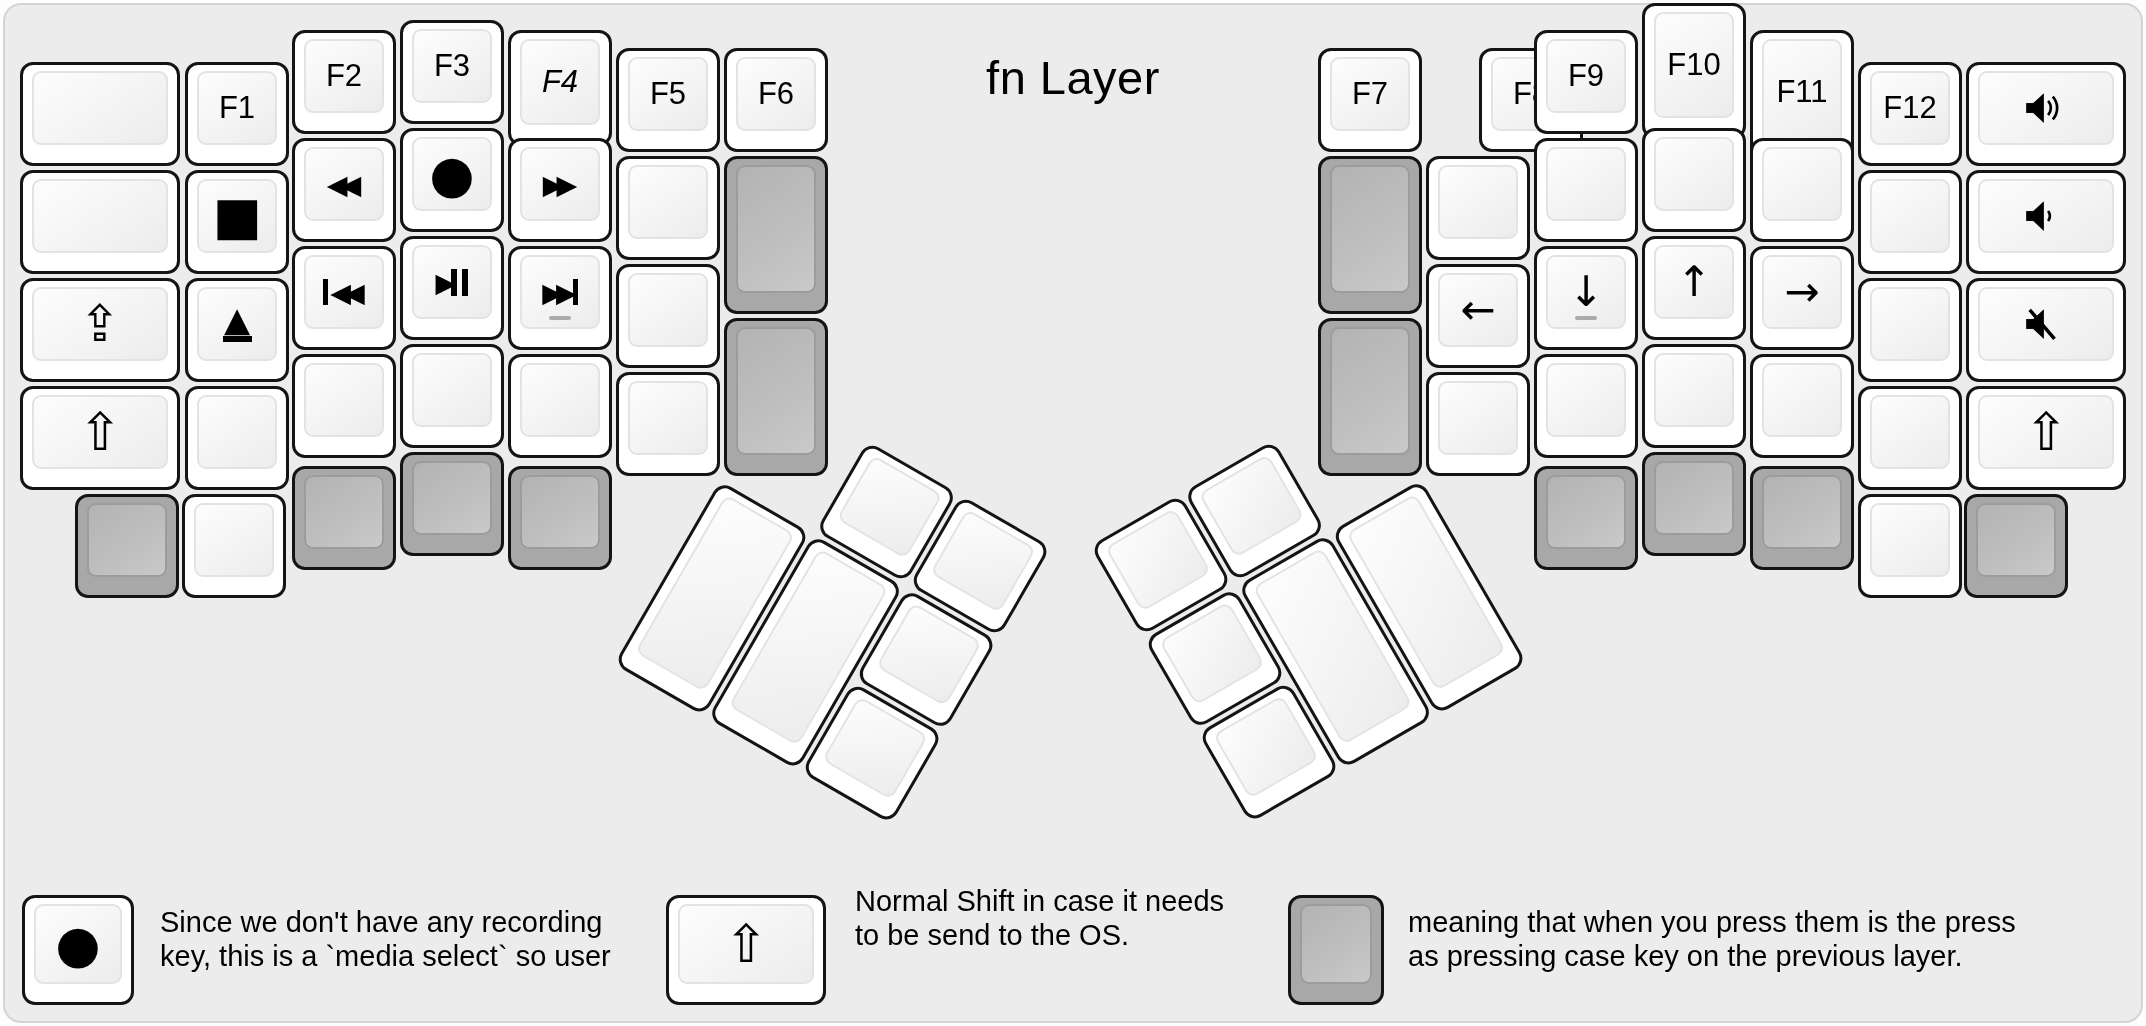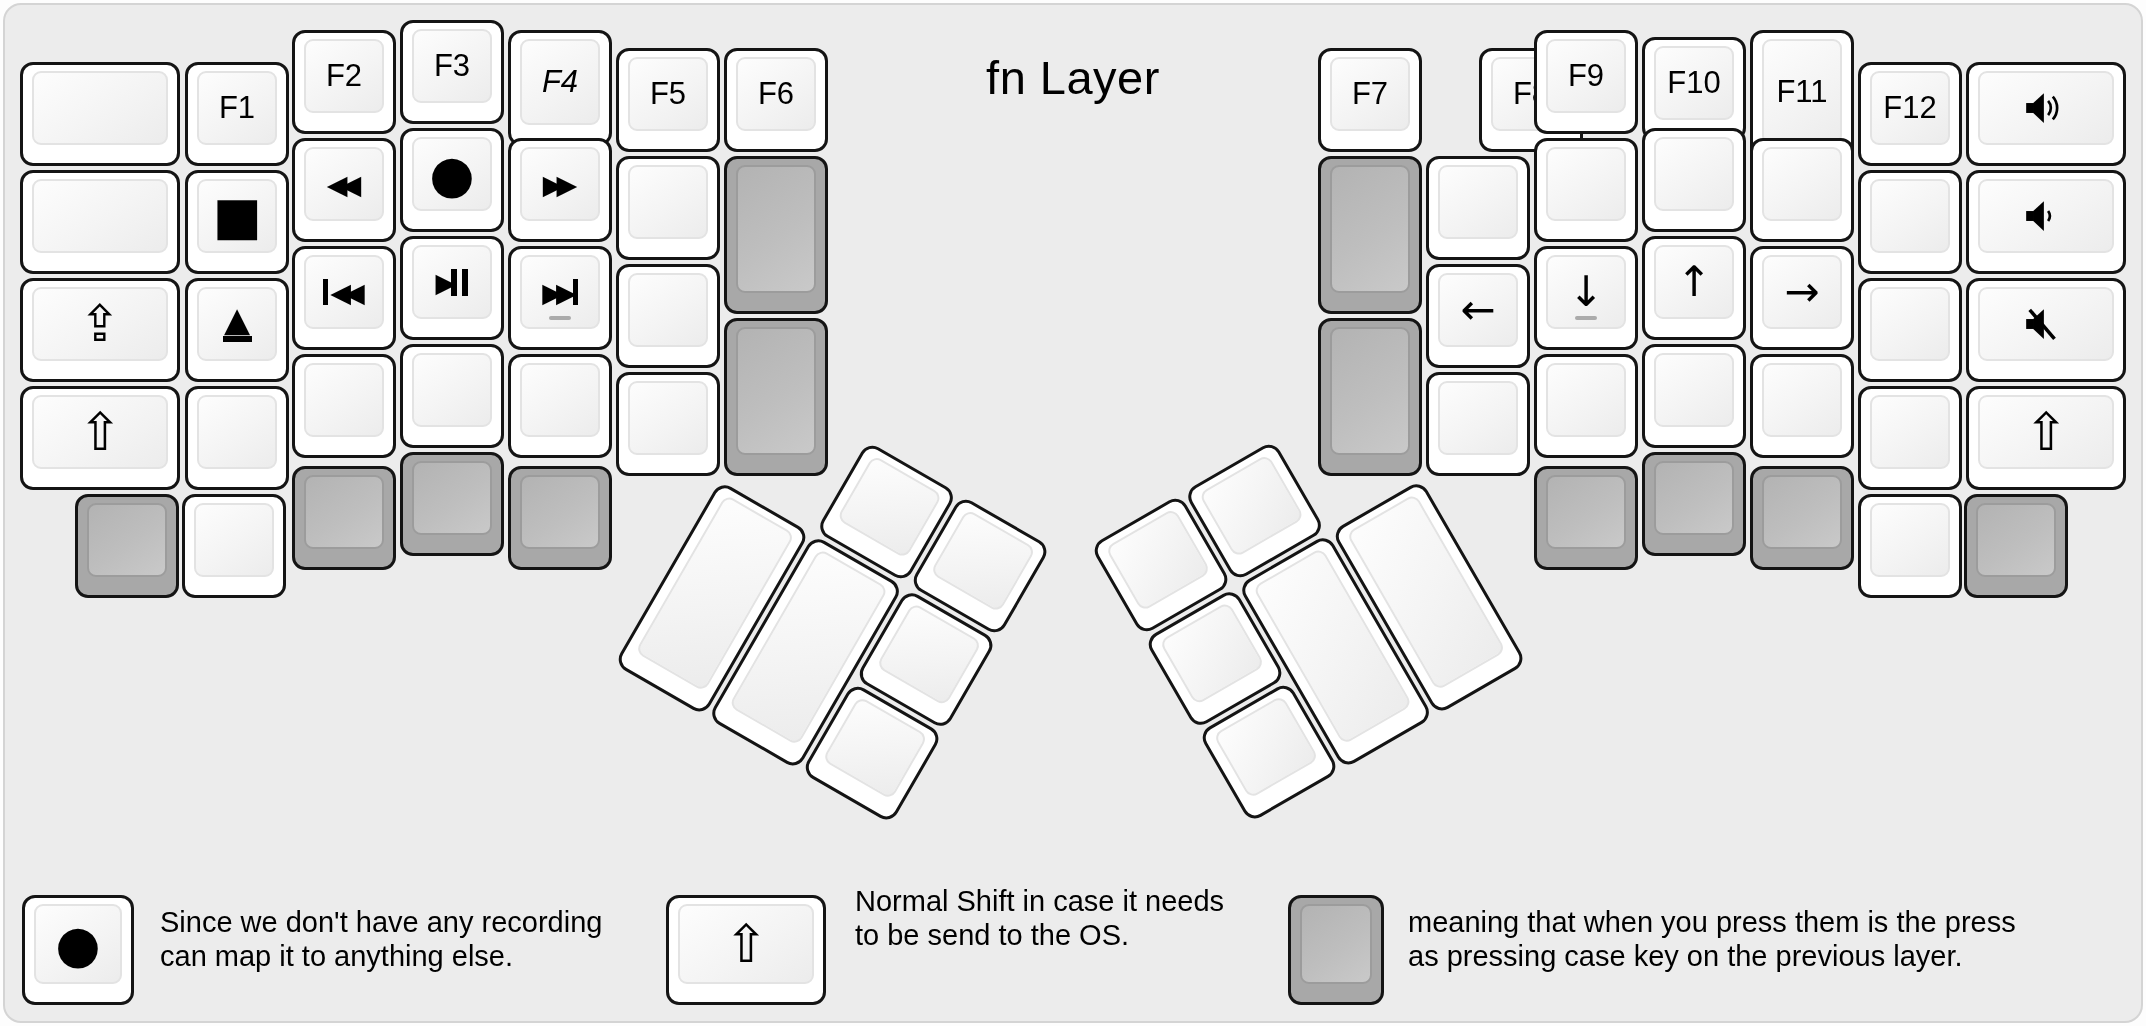--- a/index.html
+++ b/index.html
@@ -234,21 +234,21 @@
         </div>
         <div class="key" style="left: 1534px; top: 246px; width: 104px; height: 104px;">
           <div class="ktop">
             <span class="uni g-arrow">↓</span>
             <span class="homebar"></span>
           </div>
         </div>
         <div class="key" style="left: 1534px; top: 354px; width: 104px; height: 104px;">
           <div class="ktop"></div>
         </div>
-        <div class="key" style="left: 1642px; top: 37px; width: 104px; height: 104px;">
+        <div class="key" style="left: 1642px; top: 3px; width: 104px; height: 136px;">
           <div class="ktop">
             <span class="flabel">F10</span>
           </div>
         </div>
         <div class="key" style="left: 1642px; top: 128px; width: 104px; height: 104px;">
           <div class="ktop"></div>
         </div>
         <div class="key" style="left: 1642px; top: 236px; width: 104px; height: 104px;">
           <div class="ktop">
             <span class="uni g-arrow">↑</span>
@@ -383,21 +383,21 @@
         </div>
       </div>
     <div id="legend-row">
         <div class="key" style="left: 22px; top: 895px; width: 112px; height: 110px;">
           <div class="ktop">
             <span class="uni g-record">●</span>
           </div>
         </div>
         <div class="legend-text" style="left: 160px; top: 906px;">
           <div>Since we don't have any recording</div>
-          <div>can map it to anything else.</div>
+          <div>key, this is a `media select` so user</div>
         </div>
         <div class="key" style="left: 666px; top: 895px; width: 160px; height: 110px;">
           <div class="ktop">
             <span class="uni g-shift">⇧</span>
           </div>
         </div>
         <div class="legend-text" style="left: 855px; top: 885px;">
           <div>Normal Shift in case it needs</div>
           <div>to be send to the OS.</div>
         </div>

